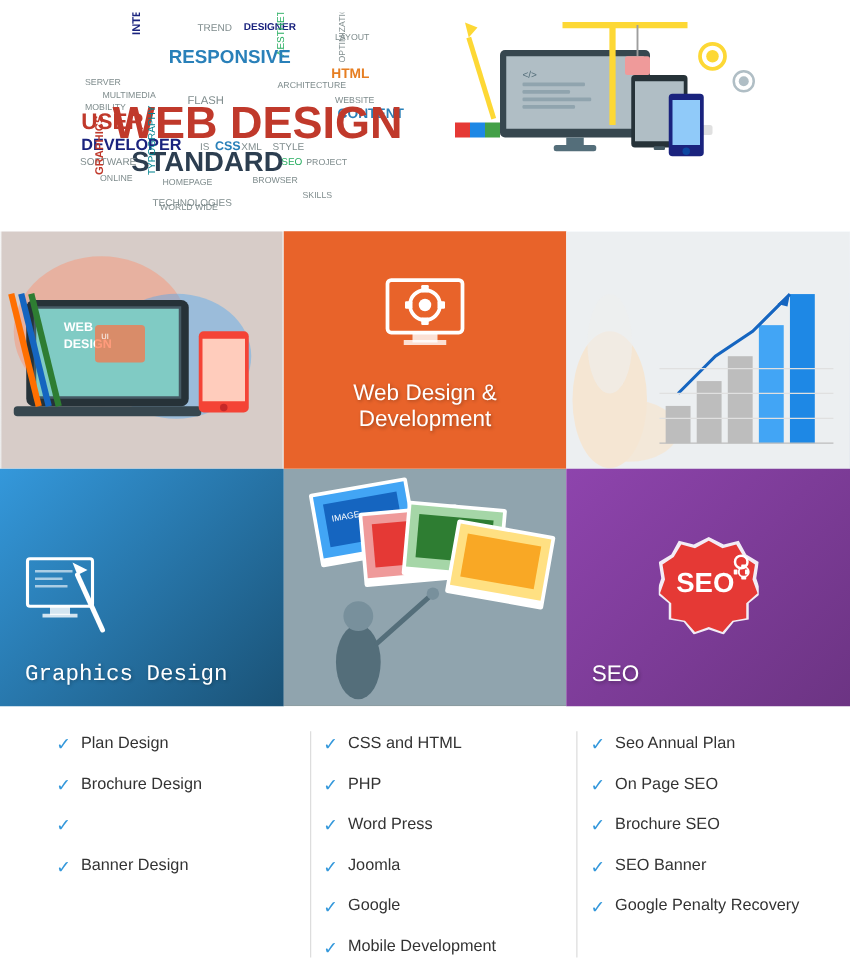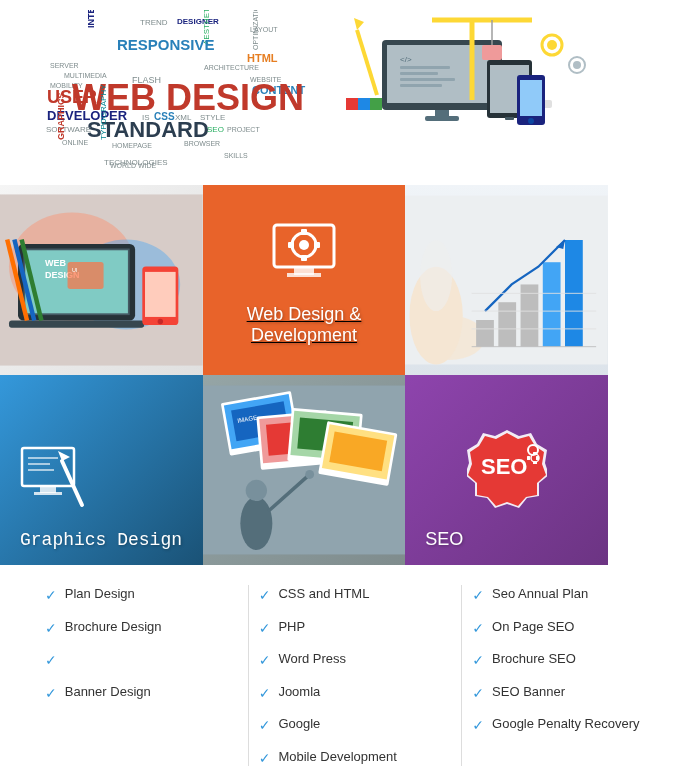--- a/index.html
+++ b/index.html
@@ -11,21 +11,21 @@
       overflow: hidden;
     }
 
     
     .top-section {
       display: flex;
       width: 680px;
       height: 185px;
       background: #fff;
       align-items: center;
-      justify-content: flex-start;
+      justify-content: center;
       padding: 10px 32px;
     }
 
     .word-cloud {
       width: 300px;
       height: 165px;
       position: relative;
       display: flex;
       align-items: center;
       justify-content: center;
@@ -35,38 +35,37 @@
       width: 280px;
       height: 165px;
       position: relative;
     }
 
     
     .grid-section {
       display: grid;
       grid-template-columns: 1fr 1fr 1fr;
       grid-template-rows: 190px 190px;
-      width: 608px;
+      width: 680px;
     }
 
     .grid-cell {
       position: relative;
       overflow: hidden;
       display: flex;
       flex-direction: column;
       align-items: flex-start;
       justify-content: flex-end;
       padding: 15px 20px;
     }
 
     .grid-cell-center {
       align-items: center;
       justify-content: center;
       text-align: center;
-      text-decoration: underline;
     }
     .photo-graphics {
       background: linear-gradient(135deg, #3498db 0%, #1a5276 100%);
       font-family: Liberation Mono, monospace;
     }
     .photo-seo-bg {
       background: linear-gradient(135deg, #8e44ad 0%, #6c3483 100%);
     }
     .cell-orange {
       background: #e8632a;

